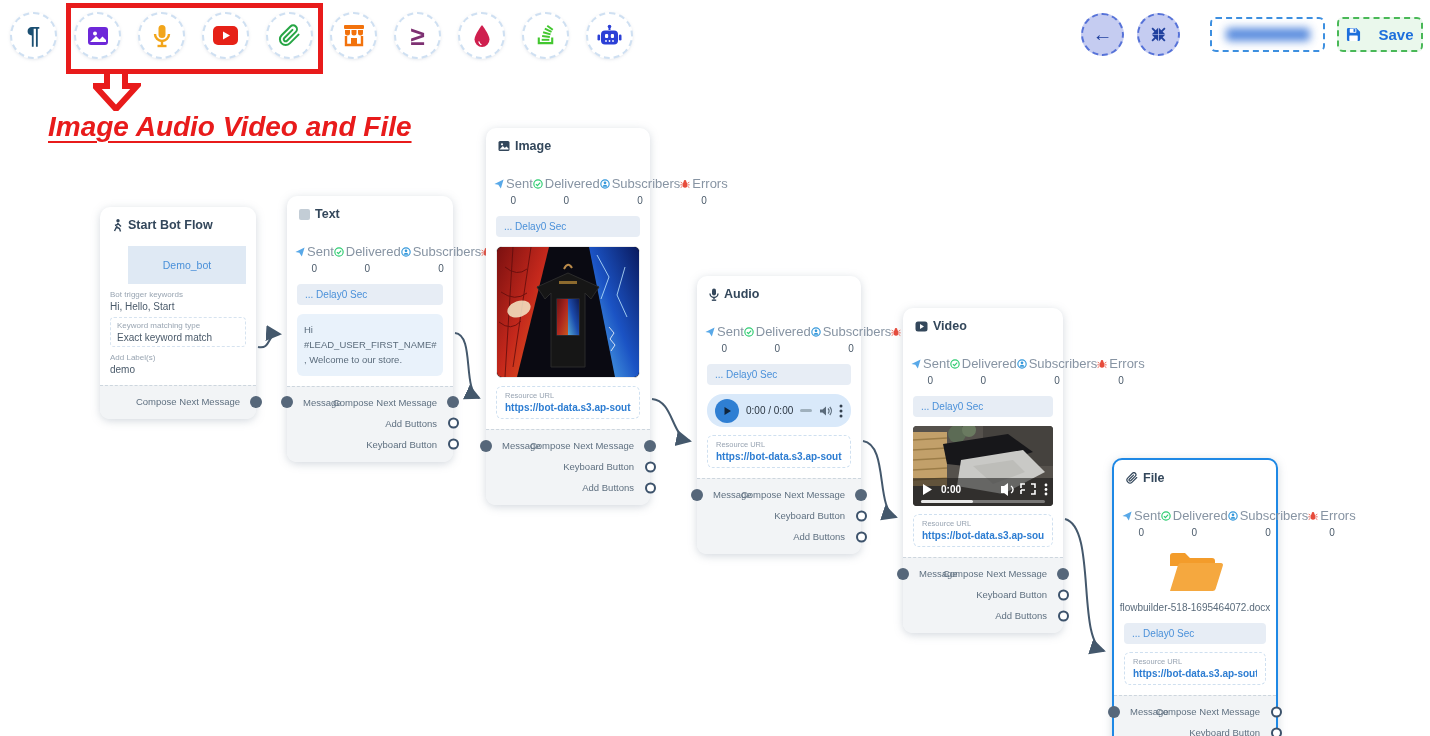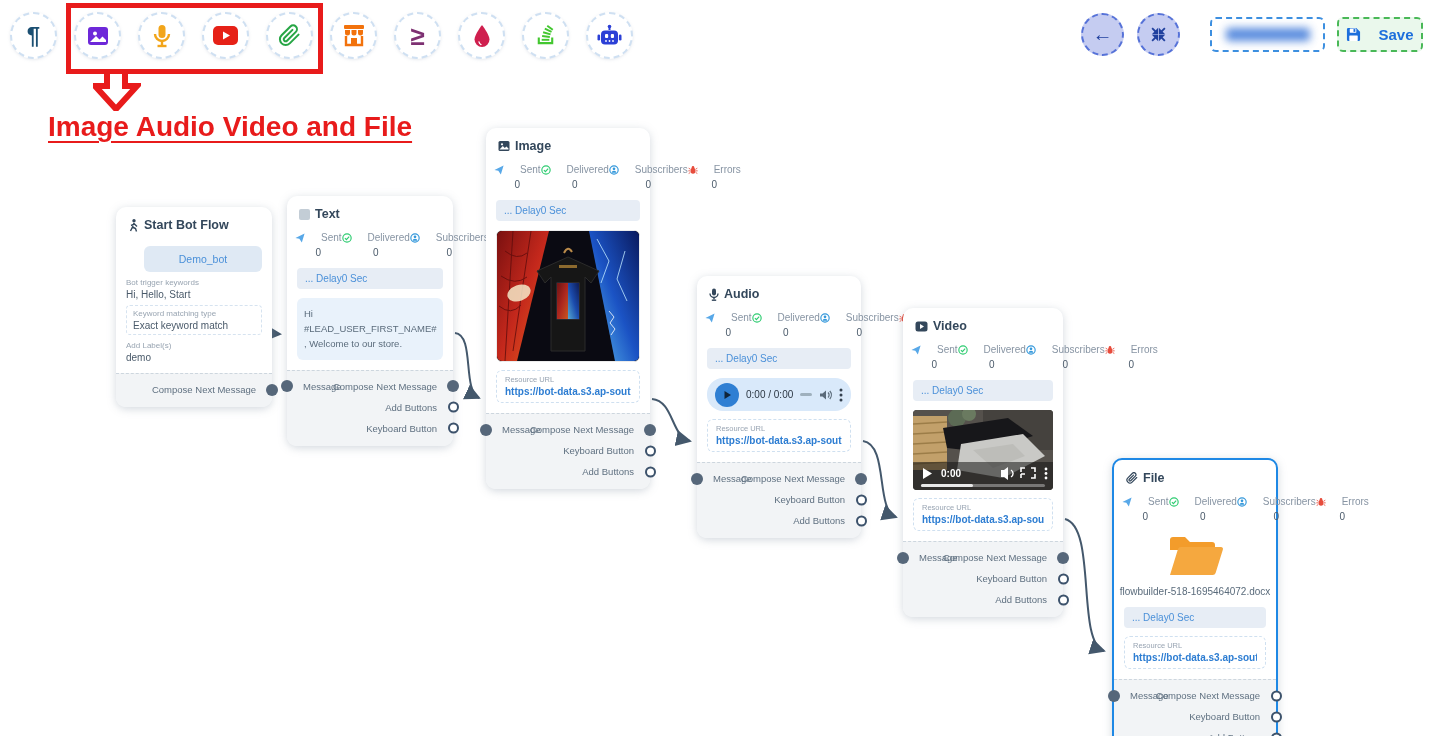--- a/index.html
+++ b/index.html
@@ -12,21 +12,21 @@
     background:#fff; border:2px dashed #cfe0f2; display:flex; align-items:center;
     justify-content:center; box-shadow:0 1px 3px rgba(160,170,190,.25); }
   .glyph { font-weight:bold; font-size:24px; line-height:1; }
 
   
   .red-rect { position:absolute; left:66px; top:3px; width:257px; height:71px;
     border:5px solid #e81b1b; }
   .red-arrow { position:absolute; left:93px; top:71px; }
   .red-note { position:absolute; left:48px; top:108px; width:380px;
     color:#e81b1b; font-weight:bold; font-size:28px; line-height:38px;
-    text-decoration:underline; text-underline-offset:5px; }
+    text-decoration:underline; text-underline-offset:5px;font-style:italic; }
 
   
   .tr-circle { position:absolute; width:43px; height:43px; border-radius:50%;
     background:#c5ccf1; border:2px dashed #5672d8; display:flex; align-items:center;
     justify-content:center; color:#20409e; }
   .redacted-btn { position:absolute; left:1210px; top:17px; width:115px; height:35px;
     background:#fff; border:2px dashed #3d8fe0; border-radius:6px; display:flex;
     align-items:center; justify-content:center; }
   .redacted-bar { width:84px; height:13px; border-radius:3px; background:#3a76d8;
     filter:blur(4px); opacity:.85; }
@@ -36,22 +36,22 @@
     font-size:15px; font-weight:600; }
 
   
   .node { position:absolute; background:#fff; border-radius:10px;
     box-shadow:0 2px 8px rgba(130,142,160,.35); font-size:10px; }
   .node.selected { border:2px solid #1e88e5; }
   .nheader { display:flex; align-items:center; gap:5px; padding:11px 12px 5px 12px;
     color:#33475b; font-weight:bold; font-size:12.5px; }
   .stats { display:flex; padding:6px 8px 2px 8px; }
   .stat { flex:1; text-align:center; }
-  .stat-top { display:flex; align-items:center; justify-content:center; gap:16px;
-    font-size:10px; color:#8794a3; white-space:nowrap; }
+  .stat-top { display:flex; align-items:center; justify-content:center; gap:2px;
+    font-size:13px; color:#8794a3; white-space:nowrap;margin-top:12px; }
   .stat-val { font-size:10px; color:#4a5a6a; margin-top:4px; }
   .delay { margin:8px 10px 0 10px; background:#e7edf5; border-radius:4px;
     padding:5px 8px; display:flex; 
     color:#4a90d9; font-size:10px; }
   .msgbox { margin:9px 10px 0 10px; background:#e9f2fb; border-radius:6px;
     padding:8px 7px; color:#5b6c7c; font-size:9.5px; line-height:1.6; }
   .imgbox { margin:9px 10px 0 10px; border:1px solid #ececec; border-radius:6px;
     overflow:hidden; height:132px; background:#000; }
   .vidbox { margin:9px 10px 0 10px; border-radius:4px; overflow:hidden; height:80px;
     background:#3a3a38; position:relative; }
@@ -61,22 +61,22 @@
     display:flex; align-items:center; justify-content:center; flex:none; }
   .audio-time { font-size:10px; color:#2b3642; white-space:nowrap; }
   .audio-line { flex:1; height:3px; background:#9fb0bd; border-radius:2px; }
   .resbox { margin:8px 10px 0 10px; border:1px dashed #cfe0f0; border-radius:6px;
     padding:4px 8px 5px 8px; }
   .res-label { font-size:7.5px; color:#98a4b2; }
   .res-link { font-size:10px; color:#2d7dd2; font-weight:600; white-space:nowrap;
     overflow:hidden; display:block; margin-top:2px; }
   .filebox { text-align:center; padding:10px 0 2px 0; }
   .filename { font-size:10px; color:#5a6b7b; margin-top:6px; }
-  .startpill { margin:9px 10px 0 28px; background:#dfe9f4; border-radius:6px;
-    text-align:center; padding:7px 0; color:#4a90d9; font-size:10.5px; }
+  .startpill { margin:9px 10px 0 28px; background:#dfe9f4; border-radius:0;
+    text-align:center; padding:13px 0; color:#4a90d9; font-size:10.5px; }
   .fgroup { margin:6px 10px 0 10px; }
   .fgroup.boxed { border:1px dashed #d6e3f0; border-radius:4px; padding:3px 6px; margin:5px 10px 0 10px; }
   .flab { font-size:8px; color:#99a5b2; }
   .fval { font-size:10px; color:#4a5a6a; margin-top:2px; }
   .nfooter { margin-top:10px; border-top:1px dashed #cdd6de; background:#f2f4f6;
     border-radius:0 0 9px 9px; padding:5px 0 7px 0; }
   .frow { position:relative; height:21px; display:flex; align-items:center;
     justify-content:flex-end; padding-right:16px; color:#5f7080; font-size:9.5px; }
   .flabel-left { position:absolute; left:16px; color:#5f7080; font-size:9.5px; }
   .port { position:absolute; top:50%; transform:translateY(-50%); border-radius:50%; }
@@ -207,21 +207,21 @@
     </defs>
     <g fill="none" stroke="#44586c" stroke-width="2">
       <path d="M258,347 C272,350 266,333 280,334" marker-end="url(#arr)"></path>
       <path d="M455,333 C475,335 462,390 479,398" marker-end="url(#arr)"></path>
       <path d="M652,399 C674,401 671,437 690,441" marker-end="url(#arr)"></path>
       <path d="M863,441 C889,445 875,510 896,517" marker-end="url(#arr)"></path>
       <path d="M1065,519 C1097,527 1076,642 1104,651" marker-end="url(#arr)"></path>
     </g>
   </svg>
 
-  <div class="node" style="left:116px;top:207px;width:156px">
+  <div class="node" style="left:100px;top:207px;width:156px">
     <div class="nheader">
       <svg width="11" height="13" viewBox="0 0 11 13">
         <circle cx="6" cy="1.8" r="1.7" fill="#33475b"></circle>
         <path d="M6 4 L4.5 8 L2.5 12 M4.5 8 L7.5 9.5 L8.5 12.5 M3 6.5 L6.5 5 L9 7.5" fill="none" stroke="#33475b" stroke-width="1.4"></path>
       </svg>
       <span>Start Bot Flow</span>
     </div>
     <div class="startpill">Demo_bot</div>
     <div class="fgroup">
       <div class="flab">Bot trigger keywords</div>

